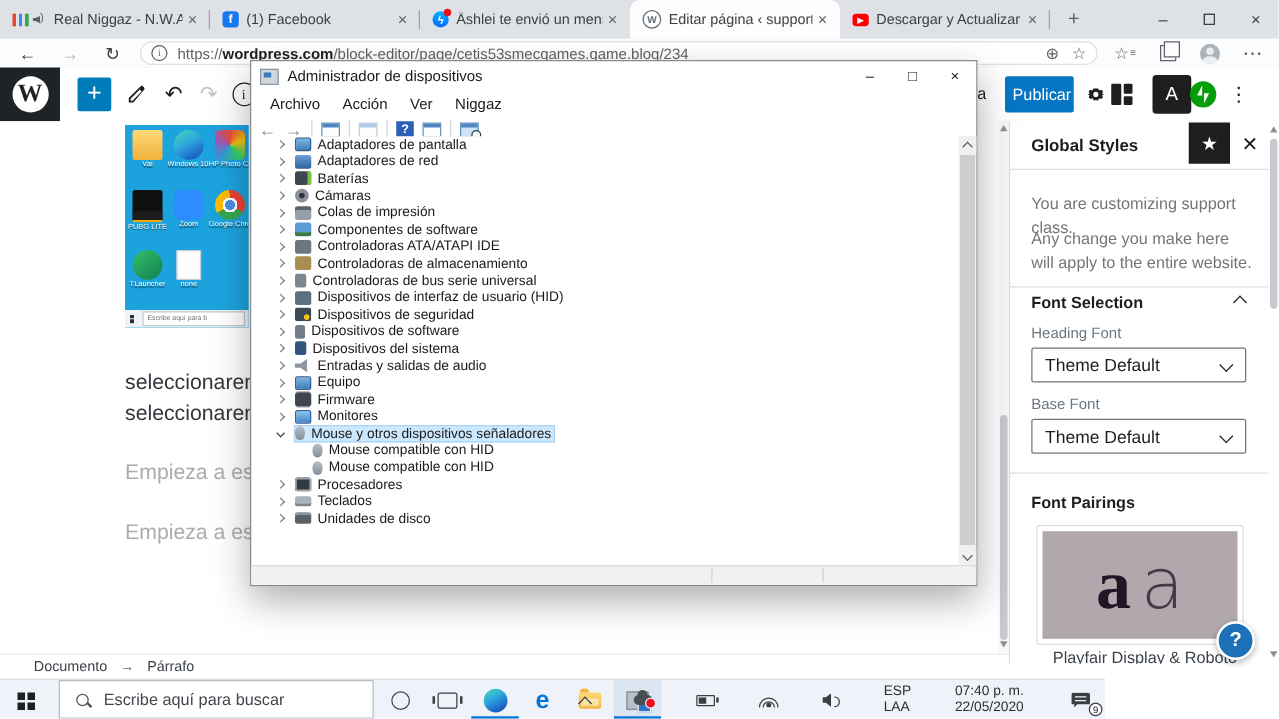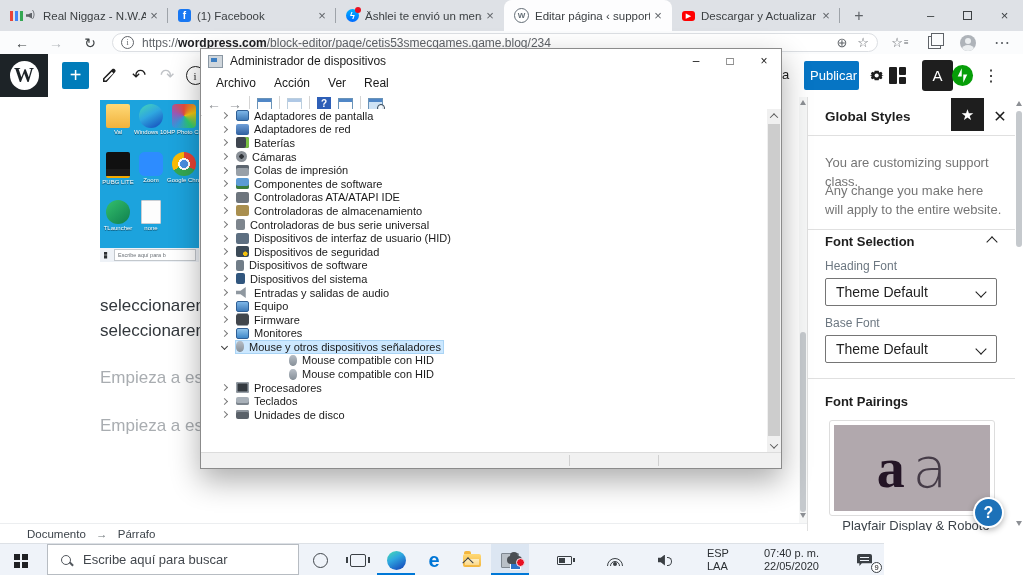--- a/index.html
+++ b/index.html
@@ -155,21 +155,21 @@
   .tbw{width:15px;height:12px;border:1px solid #6a93b8;background:#fdfdfd;position:relative;box-sizing:border-box;}
   .tbw::before{content:"";position:absolute;left:0;right:0;top:0;height:3px;background:#4f86c6;}
   .tbw.dis{opacity:.45;}
   .tb-help{width:14px;height:13px;background:#2e5fb7;color:#fff;font-size:10px;font-weight:bold;
            display:flex;align-items:center;justify-content:center;}
   .tb-scan{width:15px;height:12px;border:1px solid #6a93b8;background:#cfe3f5;position:relative;box-sizing:border-box;}
   .tb-scan::before{content:"";position:absolute;left:0;right:0;top:0;height:3px;background:#4f86c6;}
   .tb-scan::after{content:"";position:absolute;right:-3px;bottom:-3px;width:6px;height:6px;border:1.5px solid #2b3e50;border-radius:50%;background:rgba(255,255,255,.8);}
   #dm-tree{position:absolute;left:1px;top:60px;width:566px;height:344px;overflow:hidden;background:#fff;}
   .trow{height:13.6px;display:flex;align-items:center;padding-left:20px;}
-  .trow.child{padding-left:70px;margin-left:16px;}
+  .trow.child{padding-left:47px;}
   .chev{width:4px;height:4px;border-right:1.3px solid #7a7a7a;border-bottom:1.3px solid #7a7a7a;
         transform:rotate(-45deg);margin-right:8px;flex-shrink:0;}
   .trow.expanded .chev{transform:rotate(45deg);border-color:#3c3c3c;}
   .row-core{display:flex;align-items:center;padding:0 3px 0 1px;height:13.6px;}
   .trow.selected .row-core{background:#cce8ff;box-shadow:0 0 0 1px #aad4f5 inset;}
   .ti{width:13px;height:11px;border-radius:2px;margin-right:5px;flex-shrink:0;}
   .tlabel{font-size:11px;color:#1a1a1a;white-space:nowrap;}
   .ic-display,.ic-computer{background:linear-gradient(#7db6e8,#3f7ab8);border:1px solid #2f5f95;box-sizing:border-box;}
   .ic-network{background:linear-gradient(#6f9fd8,#2f5f9e);}
   .ic-battery{background:#3f4650;box-shadow:inset -3px 0 0 #7ac143;}
@@ -489,21 +489,21 @@
         <div class="dm-wbtn">–</div>
         <div class="dm-wbtn">□</div>
         <div class="dm-wbtn">×</div>
       </div>
     </div>
     <div id="dm-menu">
 
     <span class="menu-item">Archivo</span>
         <span class="menu-item">Acción</span>
         <span class="menu-item">Ver</span>
-        <span class="menu-item">Real</span>
+        <span class="menu-item">Niggaz</span>
       </div>
     <div id="dm-tools">
       <span class="tarrow">←</span>
       <span class="tarrow">→</span>
       <span class="tsep"></span>
       <span class="tbw"></span>
       <span class="tsep"></span>
       <span class="tbw dis"></span>
       <span class="tsep"></span>
       <span class="tb-help">?</span>

